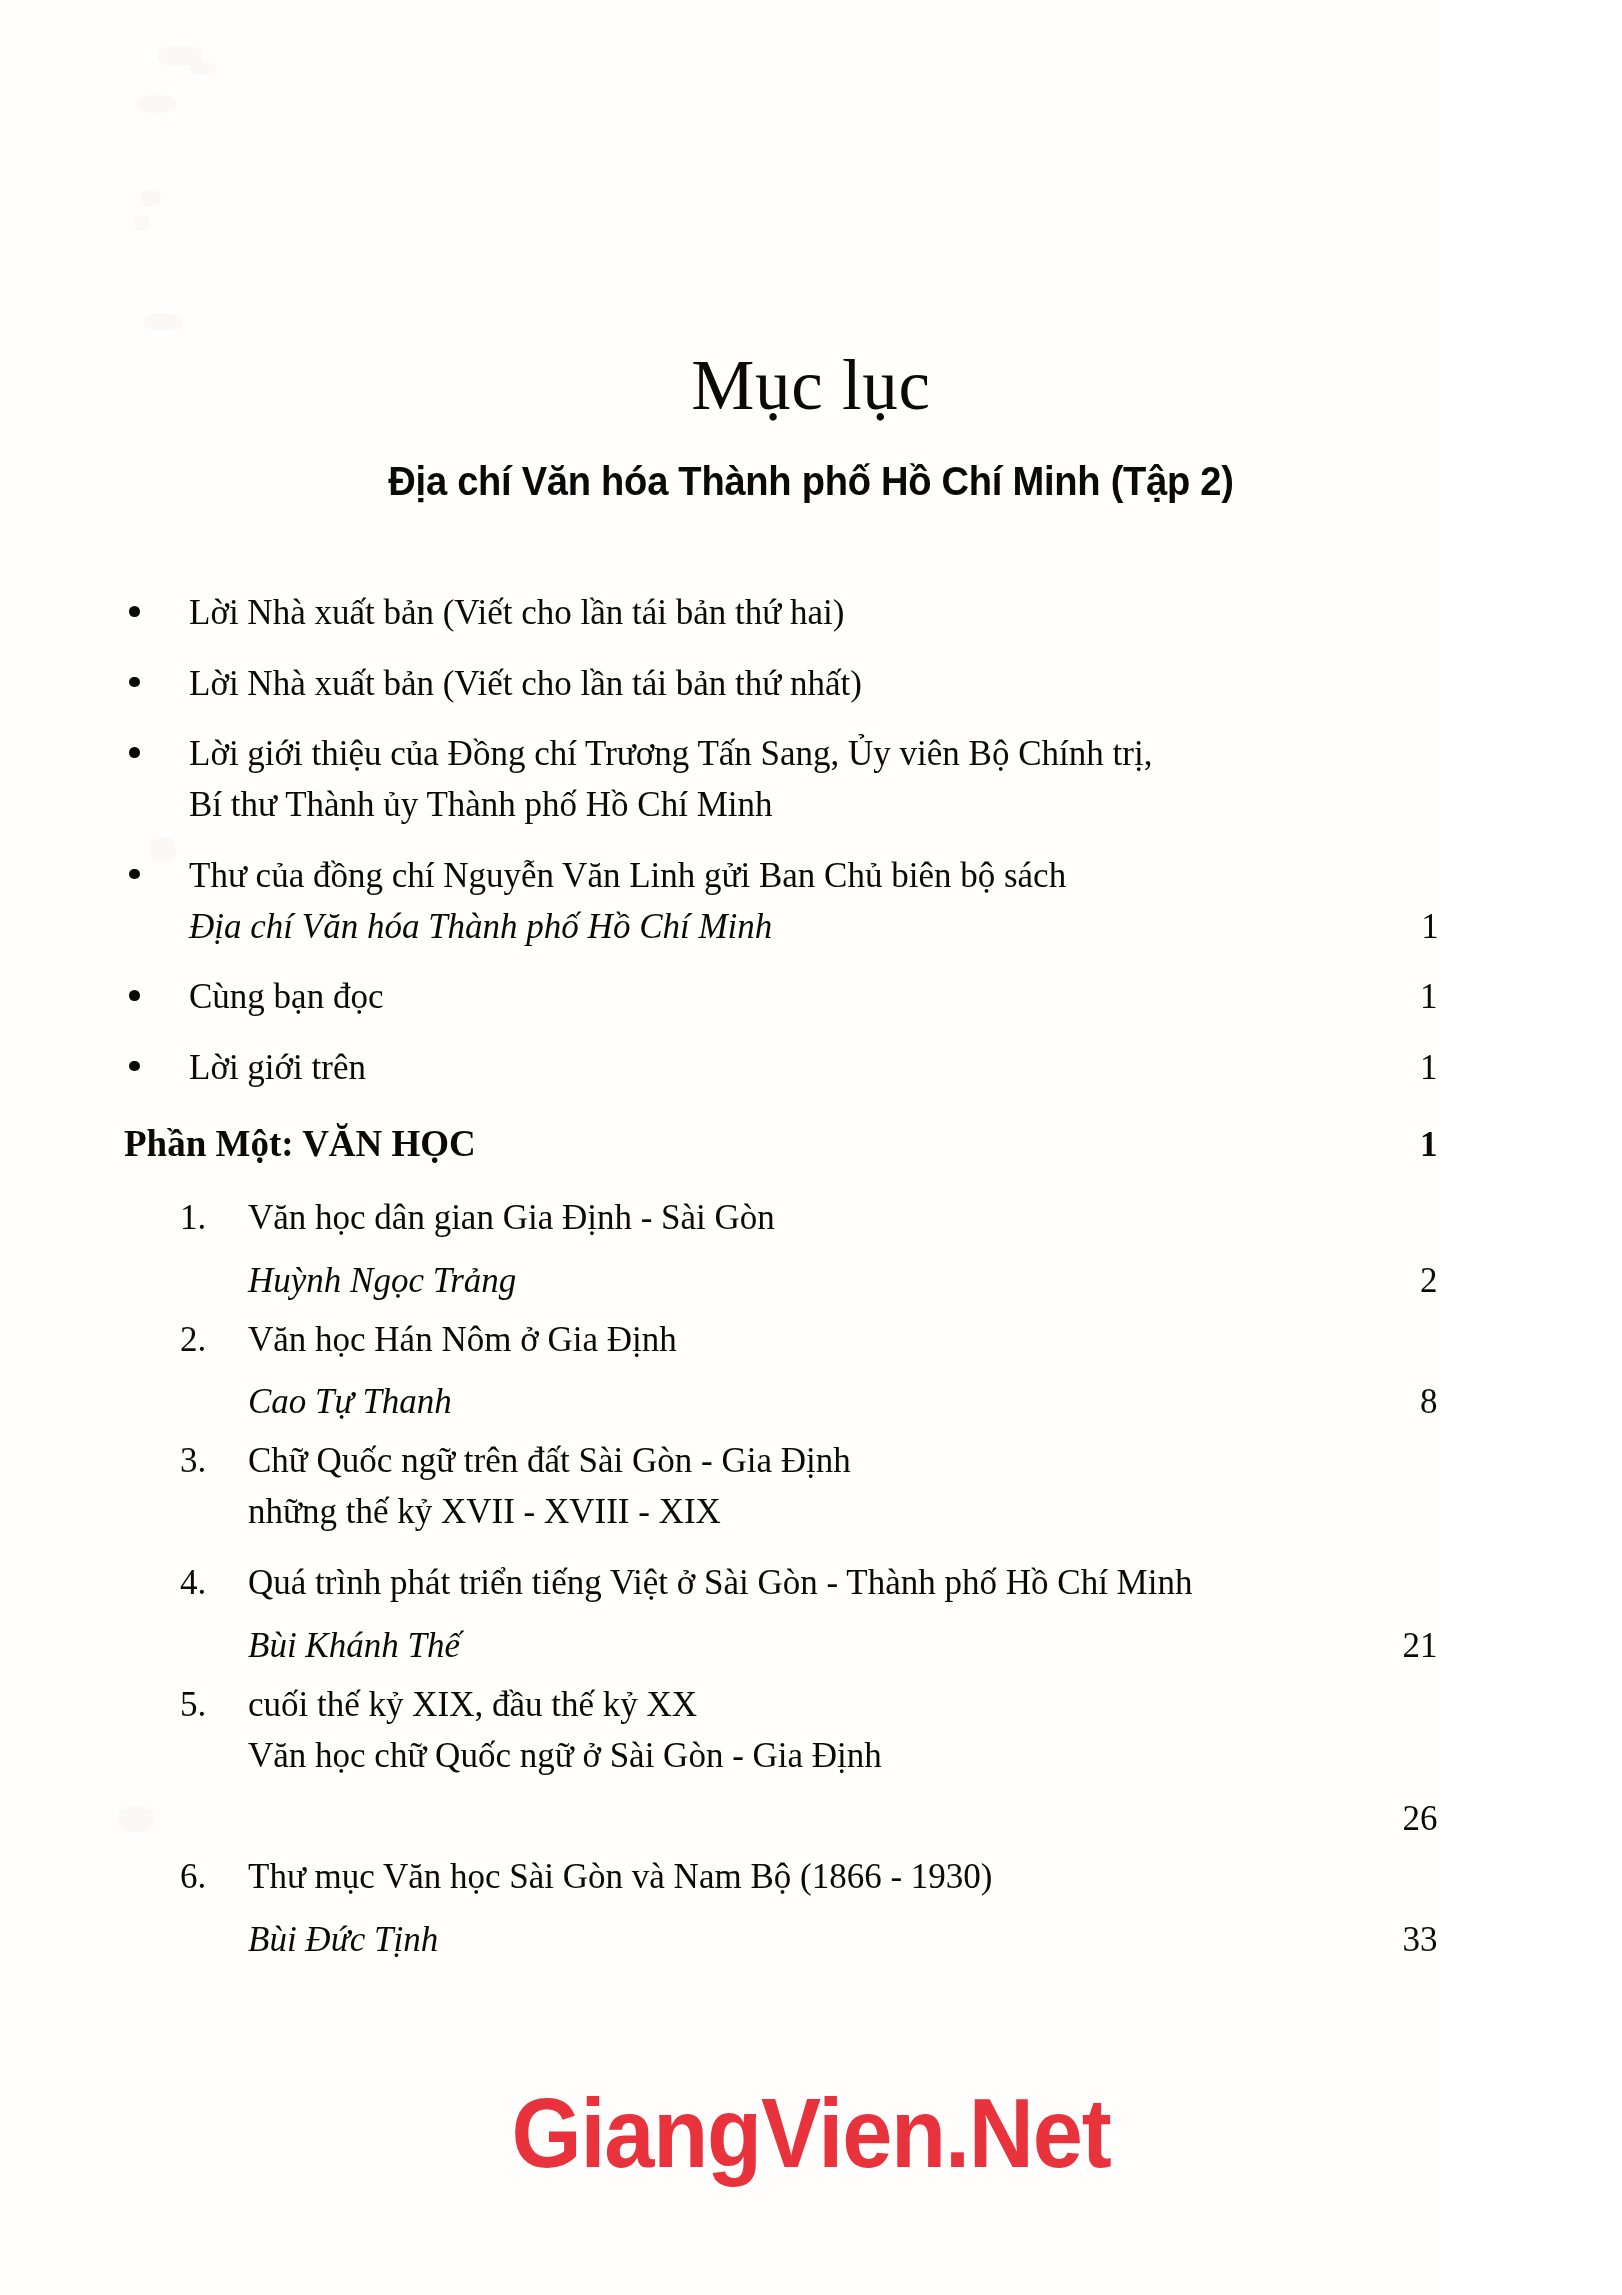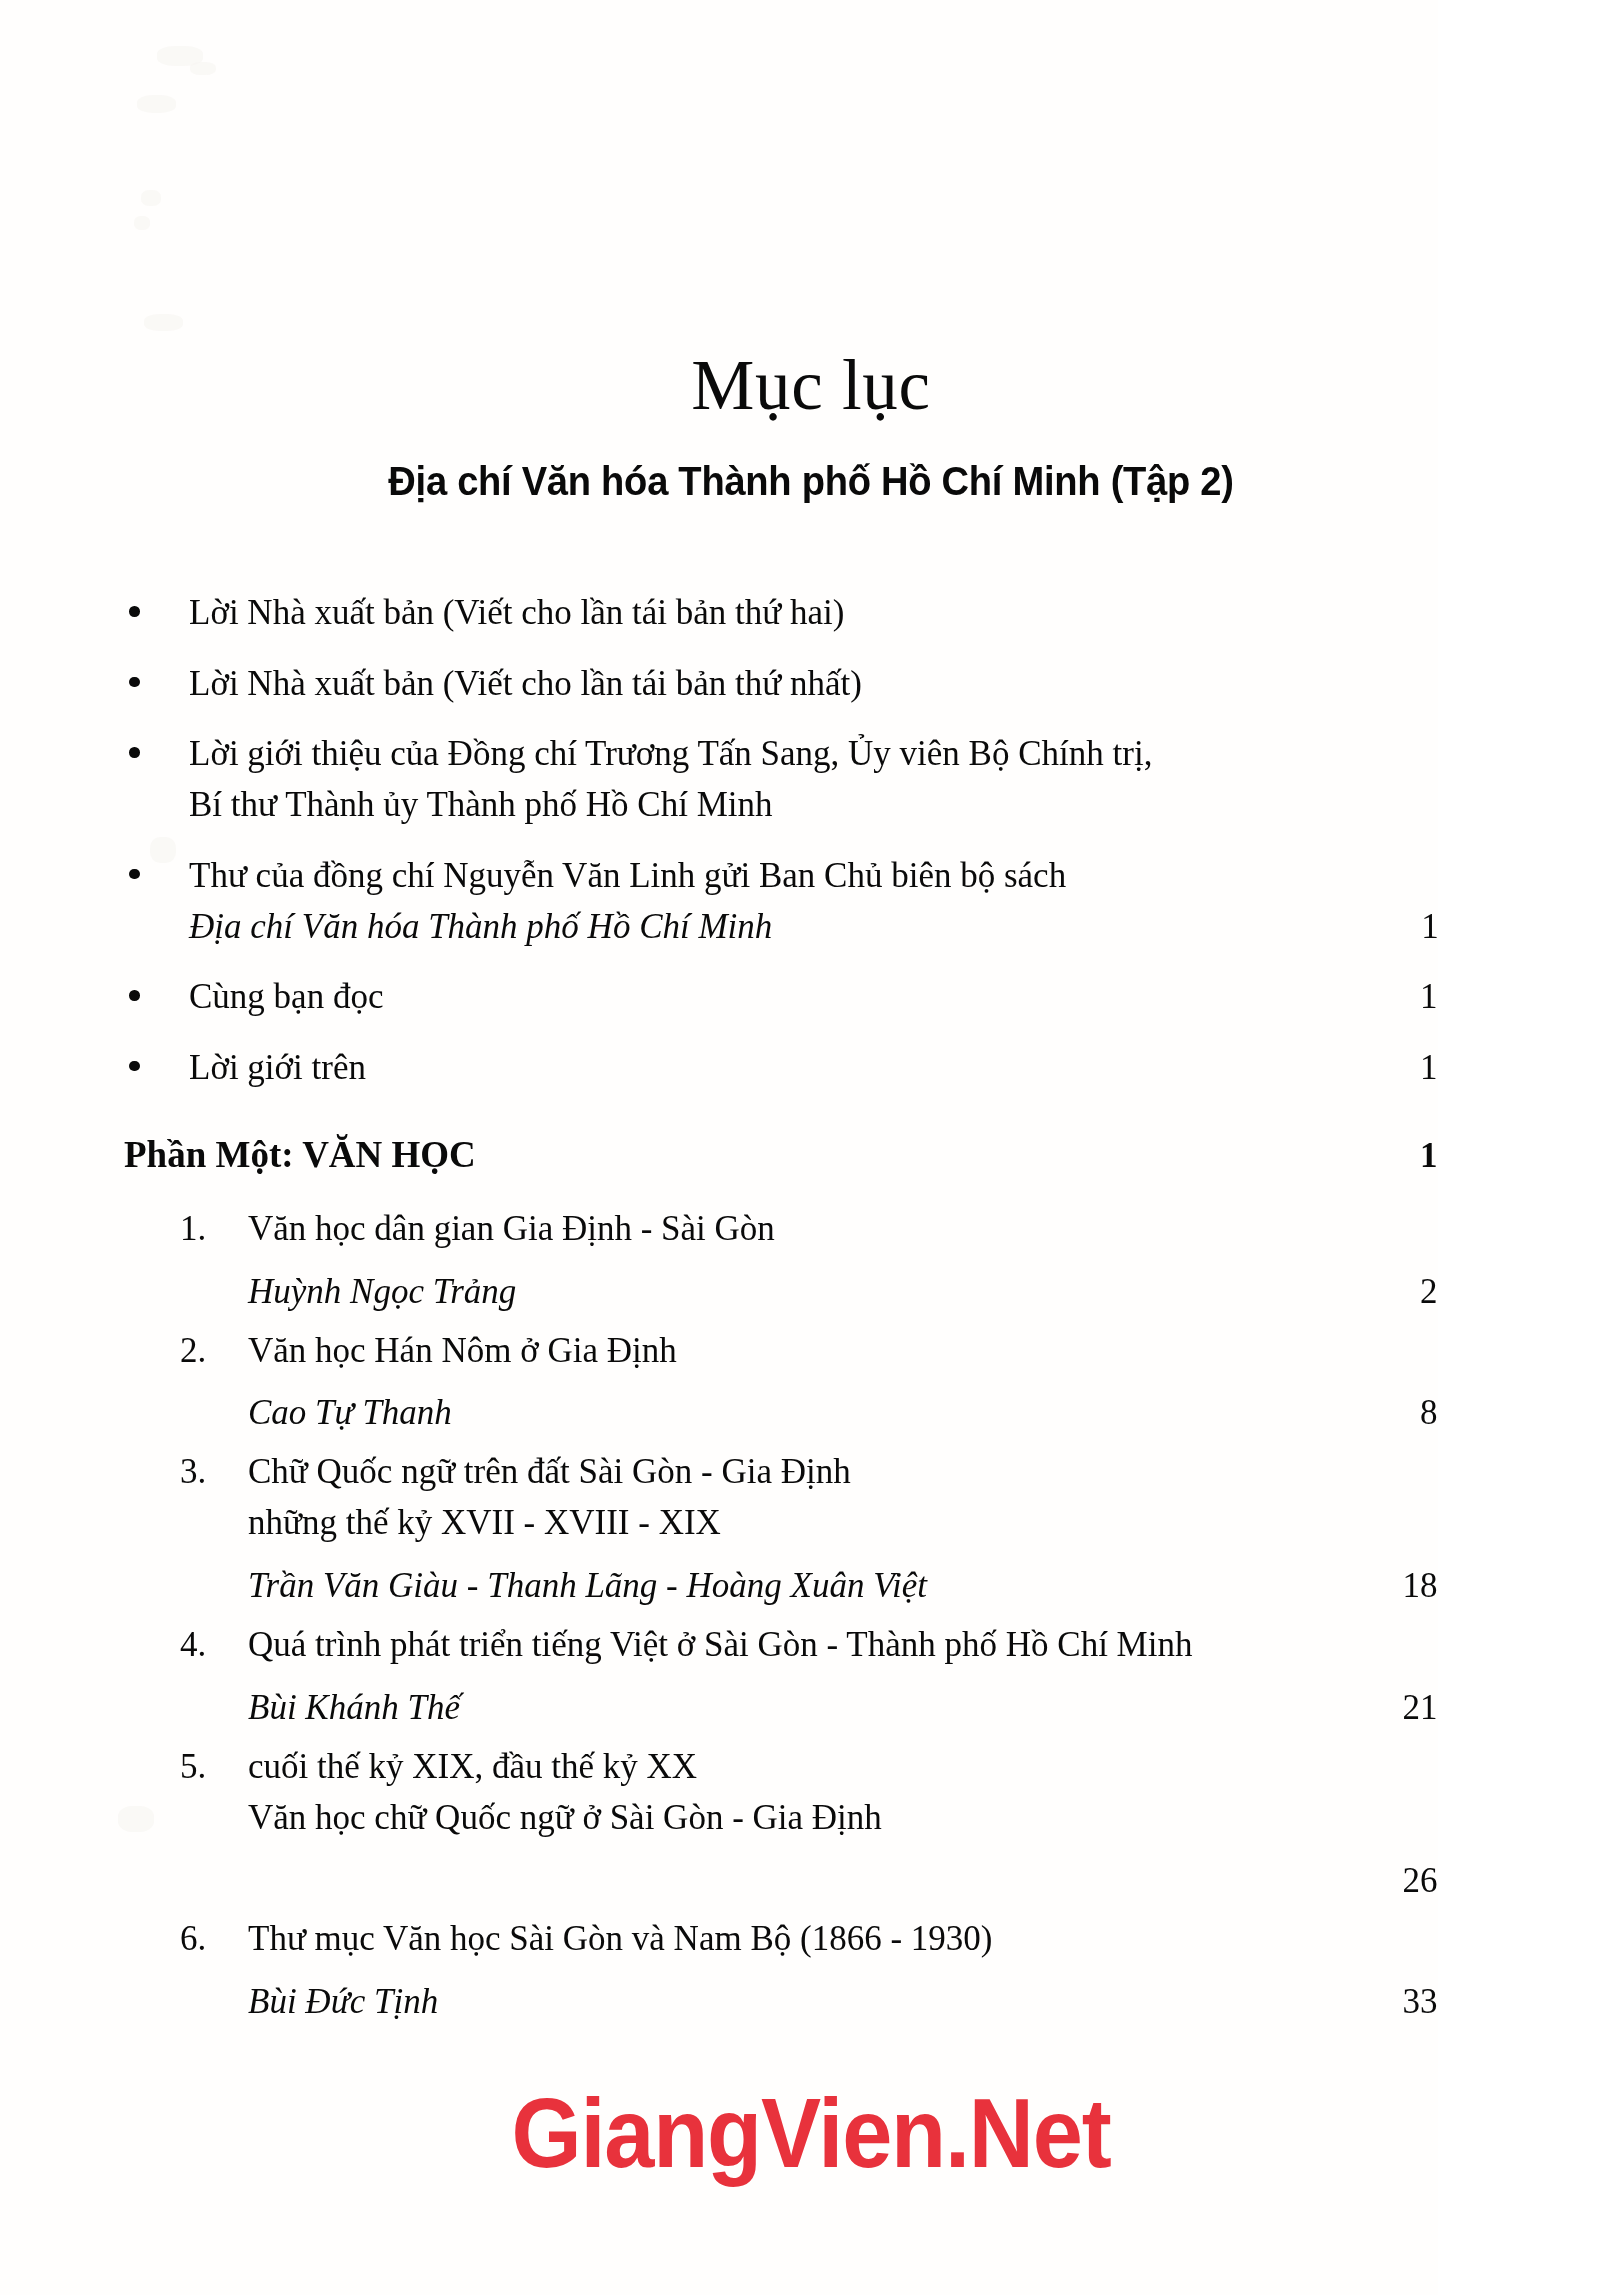--- a/index.html
+++ b/index.html
@@ -128,21 +128,21 @@
   }
   .line .pageno {
     flex: 0 0 auto;
     font-size: 35px;
     text-align: right;
     min-width: 41px;
   }
   .line.no-leader .leader::before { display: none; }
 
   .italic { font-style: italic; }
-  .bold   { font-weight: 700; margin-top: 11px; }
+  .bold   { font-weight: 700; }
 
   
   .part-entry {
     margin-top: 25px;
     margin-bottom: 22px;
     padding-left: 0;
   }
   .part-entry .line {
     font-size: 37px;
     font-weight: 700;
@@ -298,25 +298,20 @@
         <span class="label">Chữ Quốc ngữ trên đất Sài Gòn - Gia Định</span>
         <span class="leader"></span>
         <span class="pageno"></span>
       </div>
       <div class="line no-leader">
         <span class="label">những thế kỷ XVII - XVIII - XIX</span>
         <span class="leader"></span>
         <span class="pageno"></span>
       </div>
       <div class="spacer-sm"></div>
-      <div class="line">
-        <span class="label italic">Trần Văn Giàu - Thanh Lãng - Hoàng Xuân Việt</span>
-        <span class="leader"></span>
-        <span class="pageno">185</span>
-      </div>
     </div>
 
     <div class="entry num-entry">
       <span class="num">4.</span>
       <div class="line no-leader">
         <span class="label">Quá trình phát triển tiếng Việt ở Sài Gòn - Thành phố Hồ Chí Minh</span>
         <span class="leader"></span>
         <span class="pageno"></span>
       </div>
       <div class="spacer-sm"></div>

